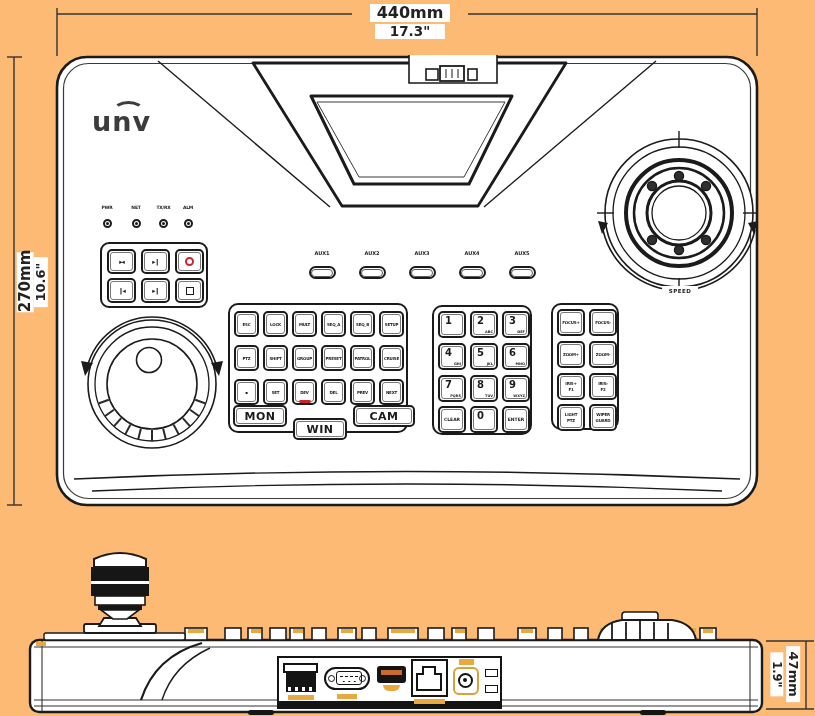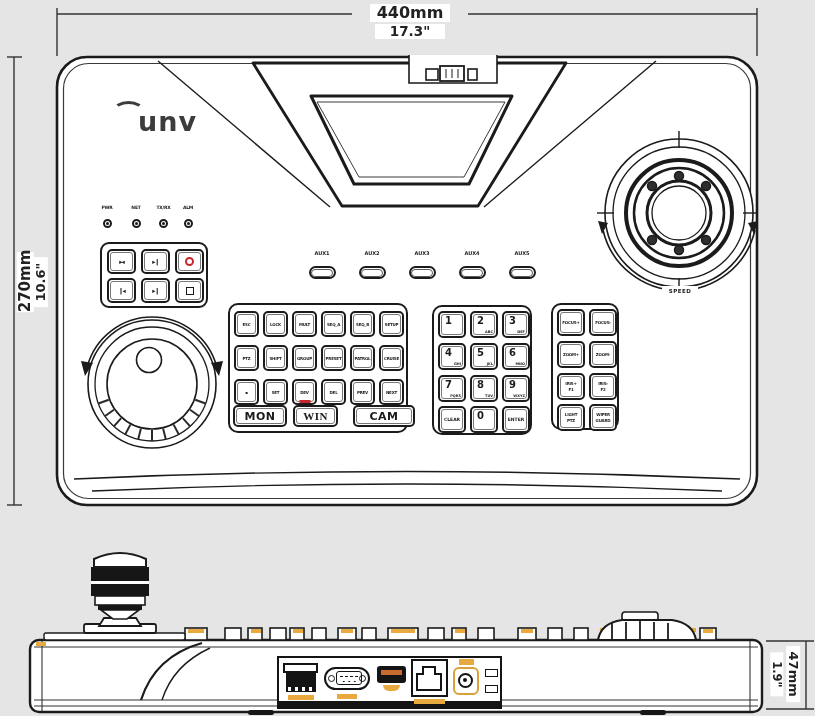--- a/index.html
+++ b/index.html
@@ -1,23 +1,23 @@
 <!DOCTYPE html>
 <html><head>
 <meta charset="utf-8">
 <style>
   html,body{margin:0;padding:0;background:#fff;}
-  #canvas{position:relative;width:815px;height:716px;background:#e5e5e5;overflow:hidden;
+  #canvas{position:relative;width:815px;height:716px;background:#fdba74;overflow:hidden;
           font-family:"DejaVu Sans",sans-serif;color:#1b1b1b;}
   .abs{position:absolute;}
   svg{display:block;}
   .dimtext{position:absolute;font-weight:bold;color:#222;text-align:center;background:#fff;line-height:1.1;}
   .vrot-l{transform:rotate(-90deg);}
   .vrot-r{transform:rotate(90deg);}
-  .logo{position:absolute;left:92px;top:106px;font-size:27px;font-weight:bold;color:#3c3c3c;letter-spacing:1px;margin-left:46px;}
+  .logo{position:absolute;left:92px;top:106px;font-size:27px;font-weight:bold;color:#3c3c3c;letter-spacing:1px;}
   .logo-arc{position:absolute;left:113px;top:101px;width:25px;height:13px;border:3.5px solid transparent;
             border-top:3.5px solid #3c3c3c;border-radius:50%;}
   .led{position:absolute;width:9px;height:9px;border:2px solid #1b1b1b;border-radius:50%;box-sizing:border-box;background:#fff;}
   .led::after{content:"";position:absolute;left:50%;top:50%;width:3px;height:3px;margin:-1.5px 0 0 -1.5px;background:#1b1b1b;border-radius:50%;}
   .led-label{position:absolute;font-size:4.5px;font-weight:bold;text-align:center;letter-spacing:-0.2px;}
   .pad{position:absolute;background:#fff;border:2.5px solid #1b1b1b;border-radius:10px;box-sizing:border-box;}
   .key{position:absolute;background:#fff;border:2px solid #1b1b1b;border-radius:5px;box-sizing:border-box;
        display:flex;align-items:center;justify-content:center;flex-direction:column;}
   .key::before{content:"";position:absolute;inset:1px;border:1px solid #787878;border-radius:3px;pointer-events:none;}
   .klabel{font-size:4px;font-weight:bold;letter-spacing:-0.2px;white-space:nowrap;z-index:1;}
@@ -303,21 +303,21 @@
       </div>
     <div class="key" style="left:120px;top:74px;width:25px;height:26px;">
         <span class="klabel">PREV</span>
       </div>
     <div class="key" style="left:149px;top:74px;width:25px;height:26px;">
         <span class="klabel">NEXT</span>
       </div>
     <div class="key" style="left:3px;top:100px;width:54px;height:22px;align-items:center;">
         <span class="wkey-label">MON</span>
       </div>
-    <div class="key" style="left:63px;top:100px;width:45px;height:22px;font-family:Liberation Serif, serif;">
+    <div class="key" style="left:63px;top:113px;width:54px;height:22px;">
         <span class="wkey-label">WIN</span>
       </div>
     <div class="key" style="left:123px;top:100px;width:62px;height:22px;">
         <span class="wkey-label">CAM</span>
       </div>
   </div>
 
   <div class="pad" style="left:432px;top:305px;width:100px;height:130px;">
     <div class="key" style="left:4px;top:4px;width:28px;height:27px;">
         <span class="nk-main">1</span>

